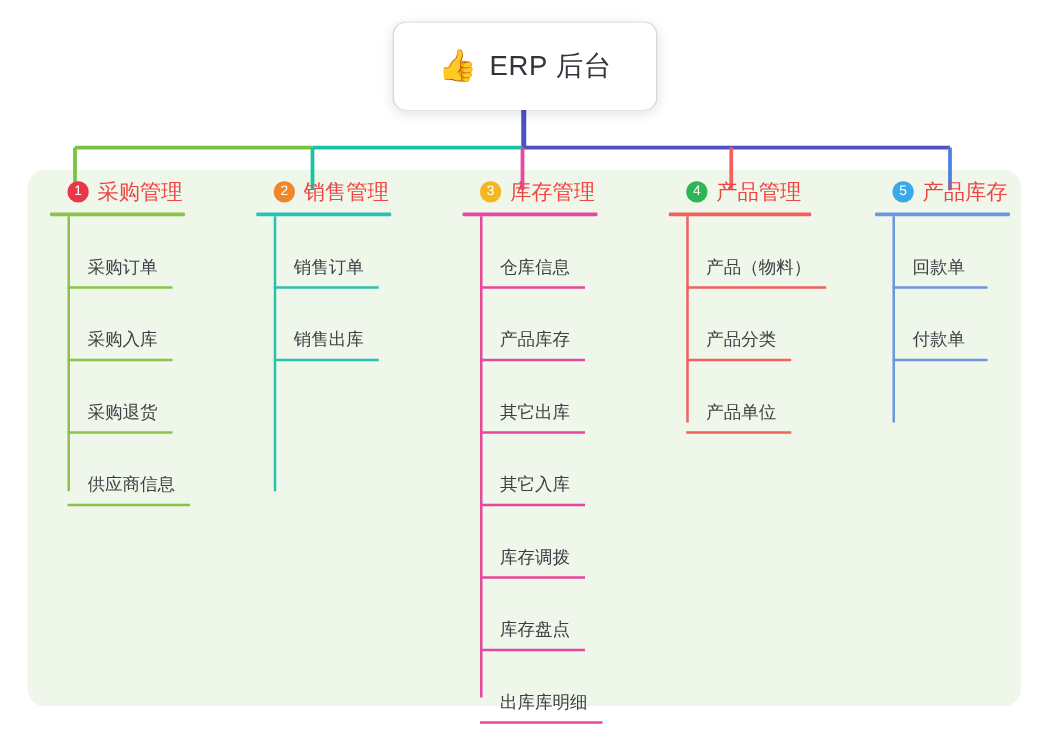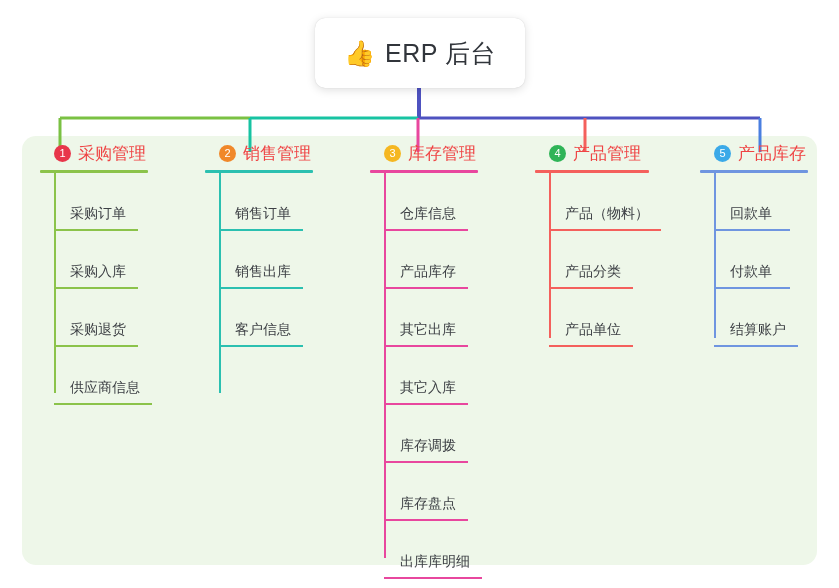--- a/index.html
+++ b/index.html
@@ -31,21 +31,21 @@
     justify-content: center;
     gap: 10px;
     z-index: 5;
   }
   #root-card .thumb {
     font-size: 25px;
     line-height: 1;
     color: #f4b942;
   }
   #root-card .rtitle {
-    font-size: 25px;
+    font-size: 22px;
     letter-spacing: 0.5px;
     color: #31353b;
     white-space: nowrap;
   }
 
   
   #connectors {
     position: absolute;
     left: 0; top: 0;
     width: 839px;
@@ -196,24 +196,20 @@
       <div class="items">
         <div class="spine" style="background: rgb(43, 192, 176); height: 220px;"></div>
         <div class="item">
           <span class="item-label">销售订单</span>
           <div class="item-rule" style="width: 84px; background: rgb(43, 192, 176);"></div>
         </div>
         <div class="item">
           <span class="item-label">销售出库</span>
           <div class="item-rule" style="width: 84px; background: rgb(43, 192, 176);"></div>
         </div>
-        <div class="item">
-          <span class="item-label">客户信息</span>
-          <div class="item-rule" style="width: 84px; background: rgb(43, 192, 176);"></div>
-        </div>
       </div>
     </div>
     <div class="column" style="left: 370px;">
       <div class="col-head">
         <span class="badge" style="background: rgb(245, 183, 33);">3</span>
         <span class="col-title">库存管理</span>
       </div>
       <div class="head-rule" style="width: 108px; background: rgb(232, 71, 158);"></div>
       <div class="items">
         <div class="spine" style="background: rgb(232, 71, 158); height: 385px;"></div>
@@ -278,19 +274,15 @@
       <div class="items">
         <div class="spine" style="background: rgb(111, 149, 224); height: 165px;"></div>
         <div class="item">
           <span class="item-label">回款单</span>
           <div class="item-rule" style="width: 76px; background: rgb(111, 149, 224);"></div>
         </div>
         <div class="item">
           <span class="item-label">付款单</span>
           <div class="item-rule" style="width: 76px; background: rgb(111, 149, 224);"></div>
         </div>
-        <div class="item">
-          <span class="item-label">结算账户</span>
-          <div class="item-rule" style="width: 84px; background: rgb(111, 149, 224);"></div>
-        </div>
       </div>
     </div>
   </div>
 
 </body></html>

